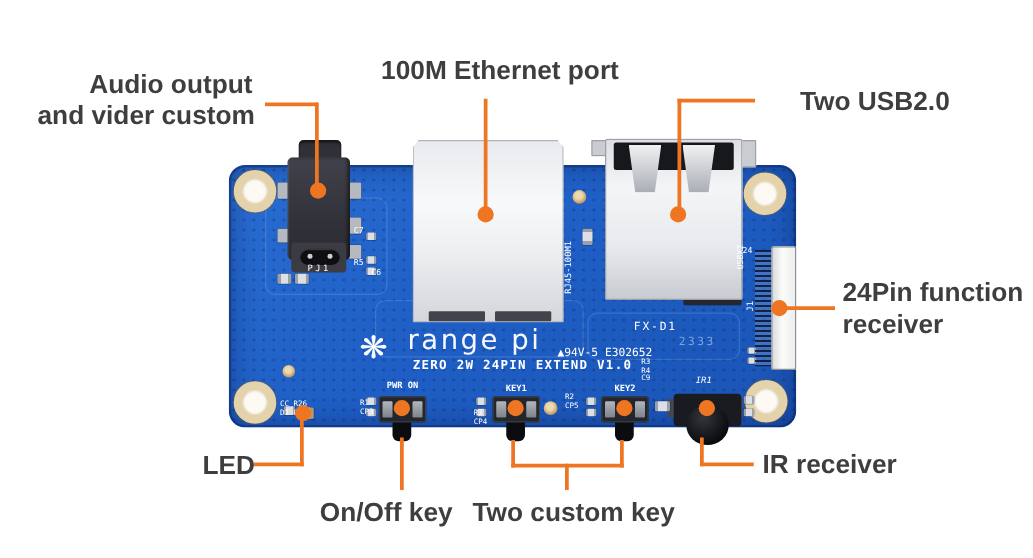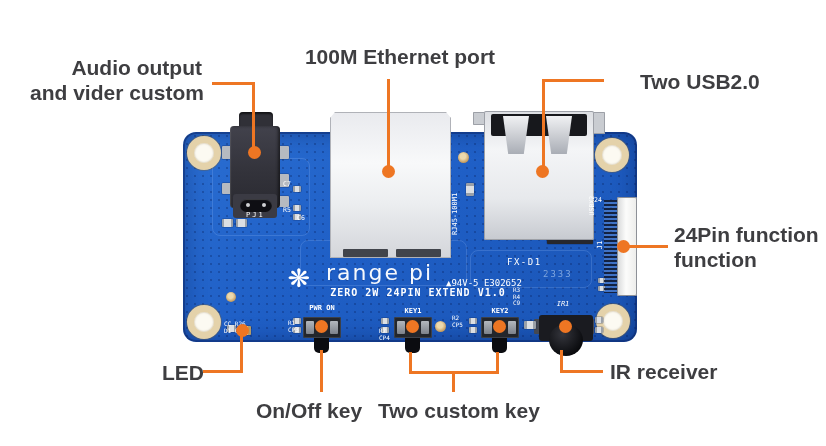--- a/index.html
+++ b/index.html
@@ -227,20 +227,20 @@
   <div class="dot" style="left:559px;top:320px;"></div>
 
   <div class="lbl" style="left:30px;top:55px;width:172px;text-align:right;">
     <div>Audio output</div>
     <div>and vider custom</div>
   </div>
   <div class="lbl" style="left:300px;top:44px;width:200px;text-align:center;">100M Ethernet port</div>
   <div class="lbl" style="left:606px;top:69px;margin-left:34px;">Two USB2.0</div>
   <div class="lbl" style="left:674px;top:222px;">
     <div>24Pin function</div>
-    <div>function</div>
+    <div>receiver</div>
   </div>
   <div class="lbl" style="left:162px;top:360px;">LED</div>
   <div class="lbl" style="left:239px;top:398px;width:140px;text-align:center;">On/Off key</div>
   <div class="lbl" style="left:610px;top:359px;">IR receiver</div>
   <div class="lbl" style="left:378px;top:398px;width:160px;text-align:center;">Two custom key</div>
 
 </div>
 
 </body></html>

